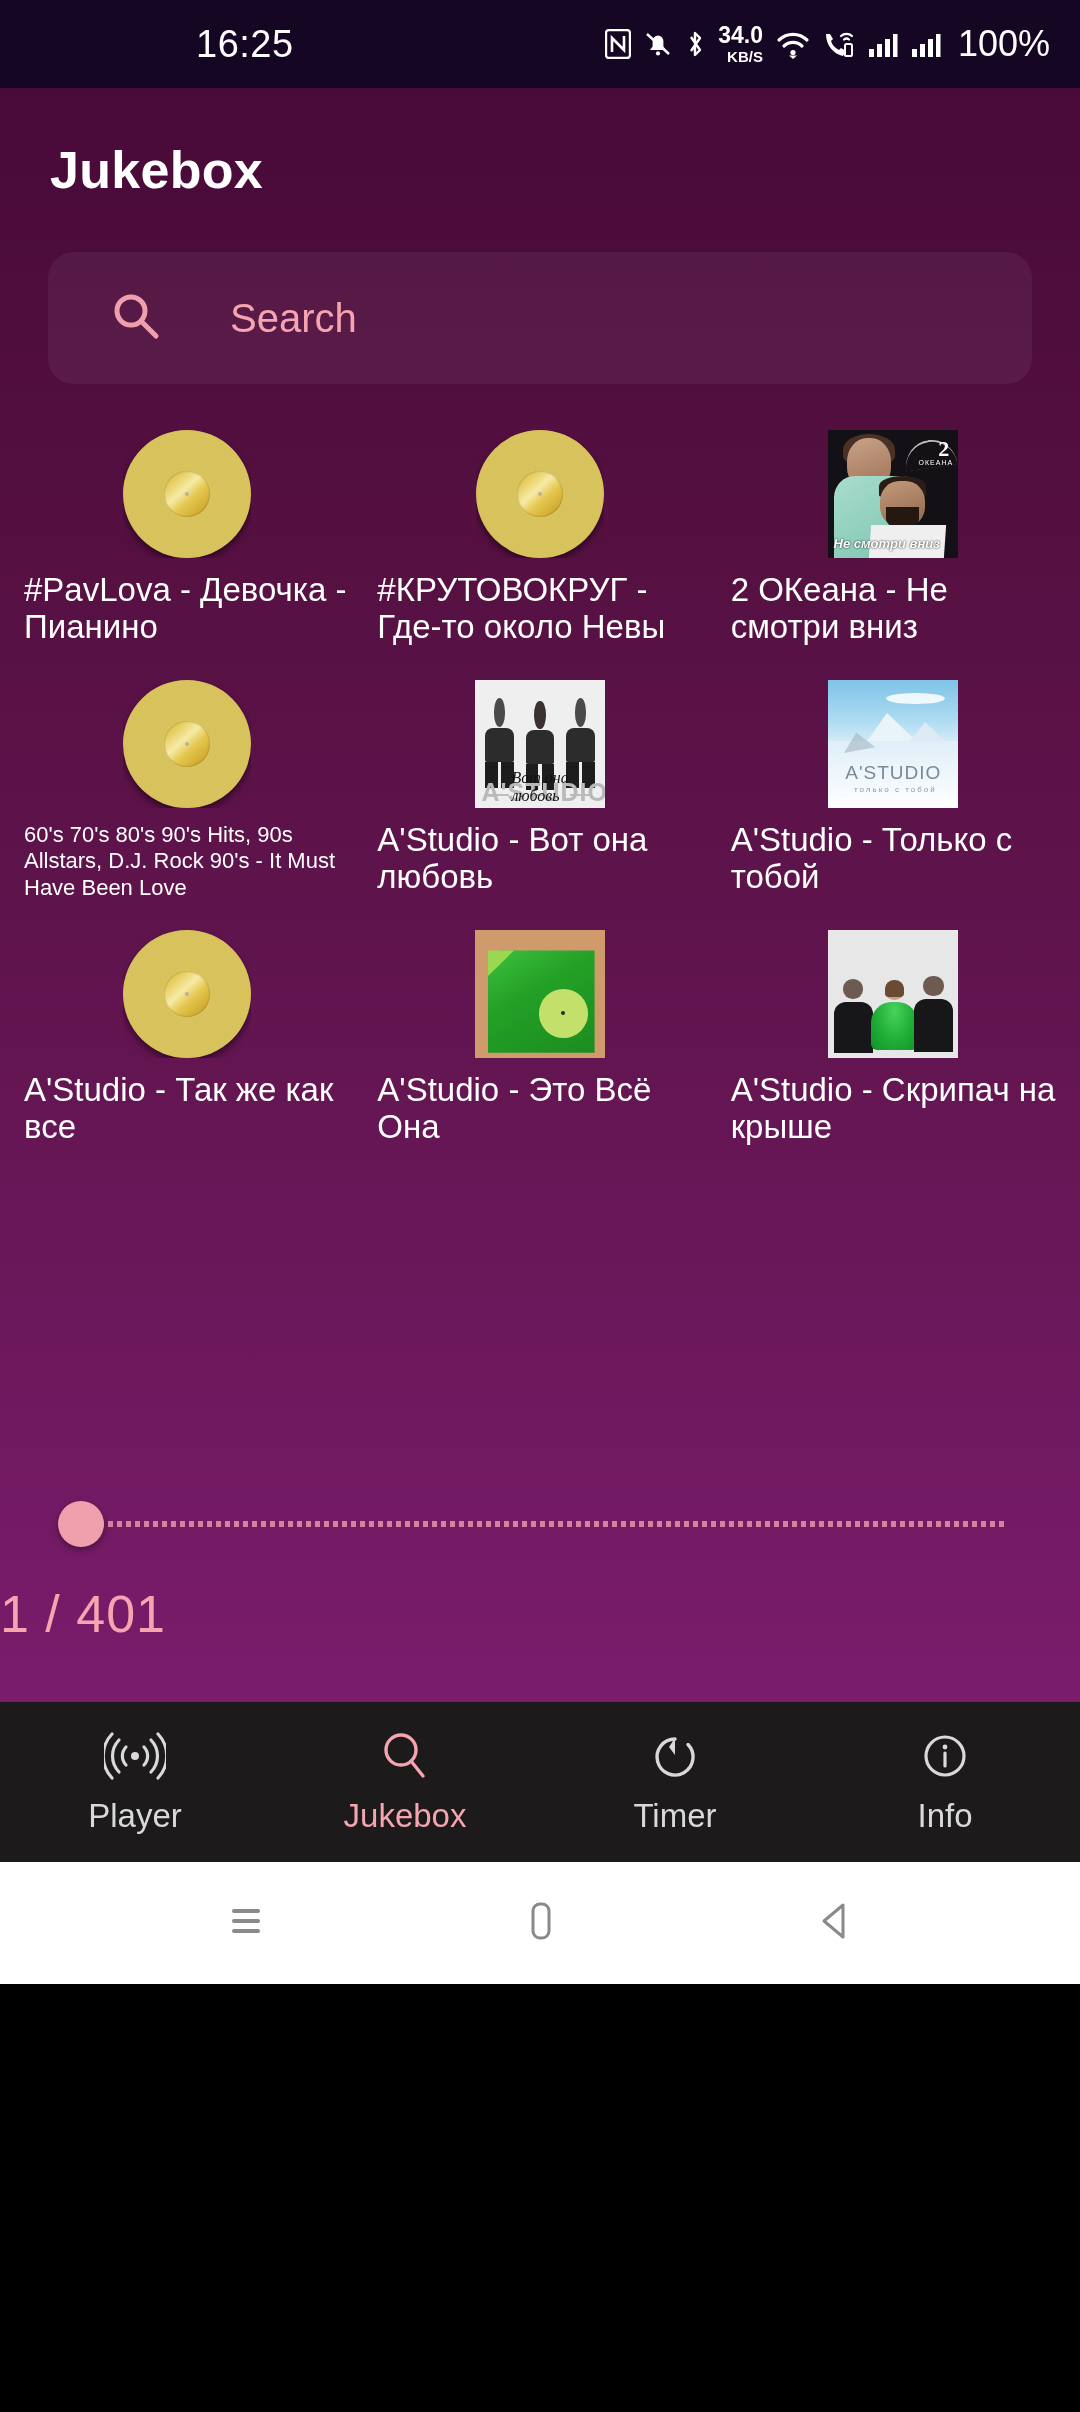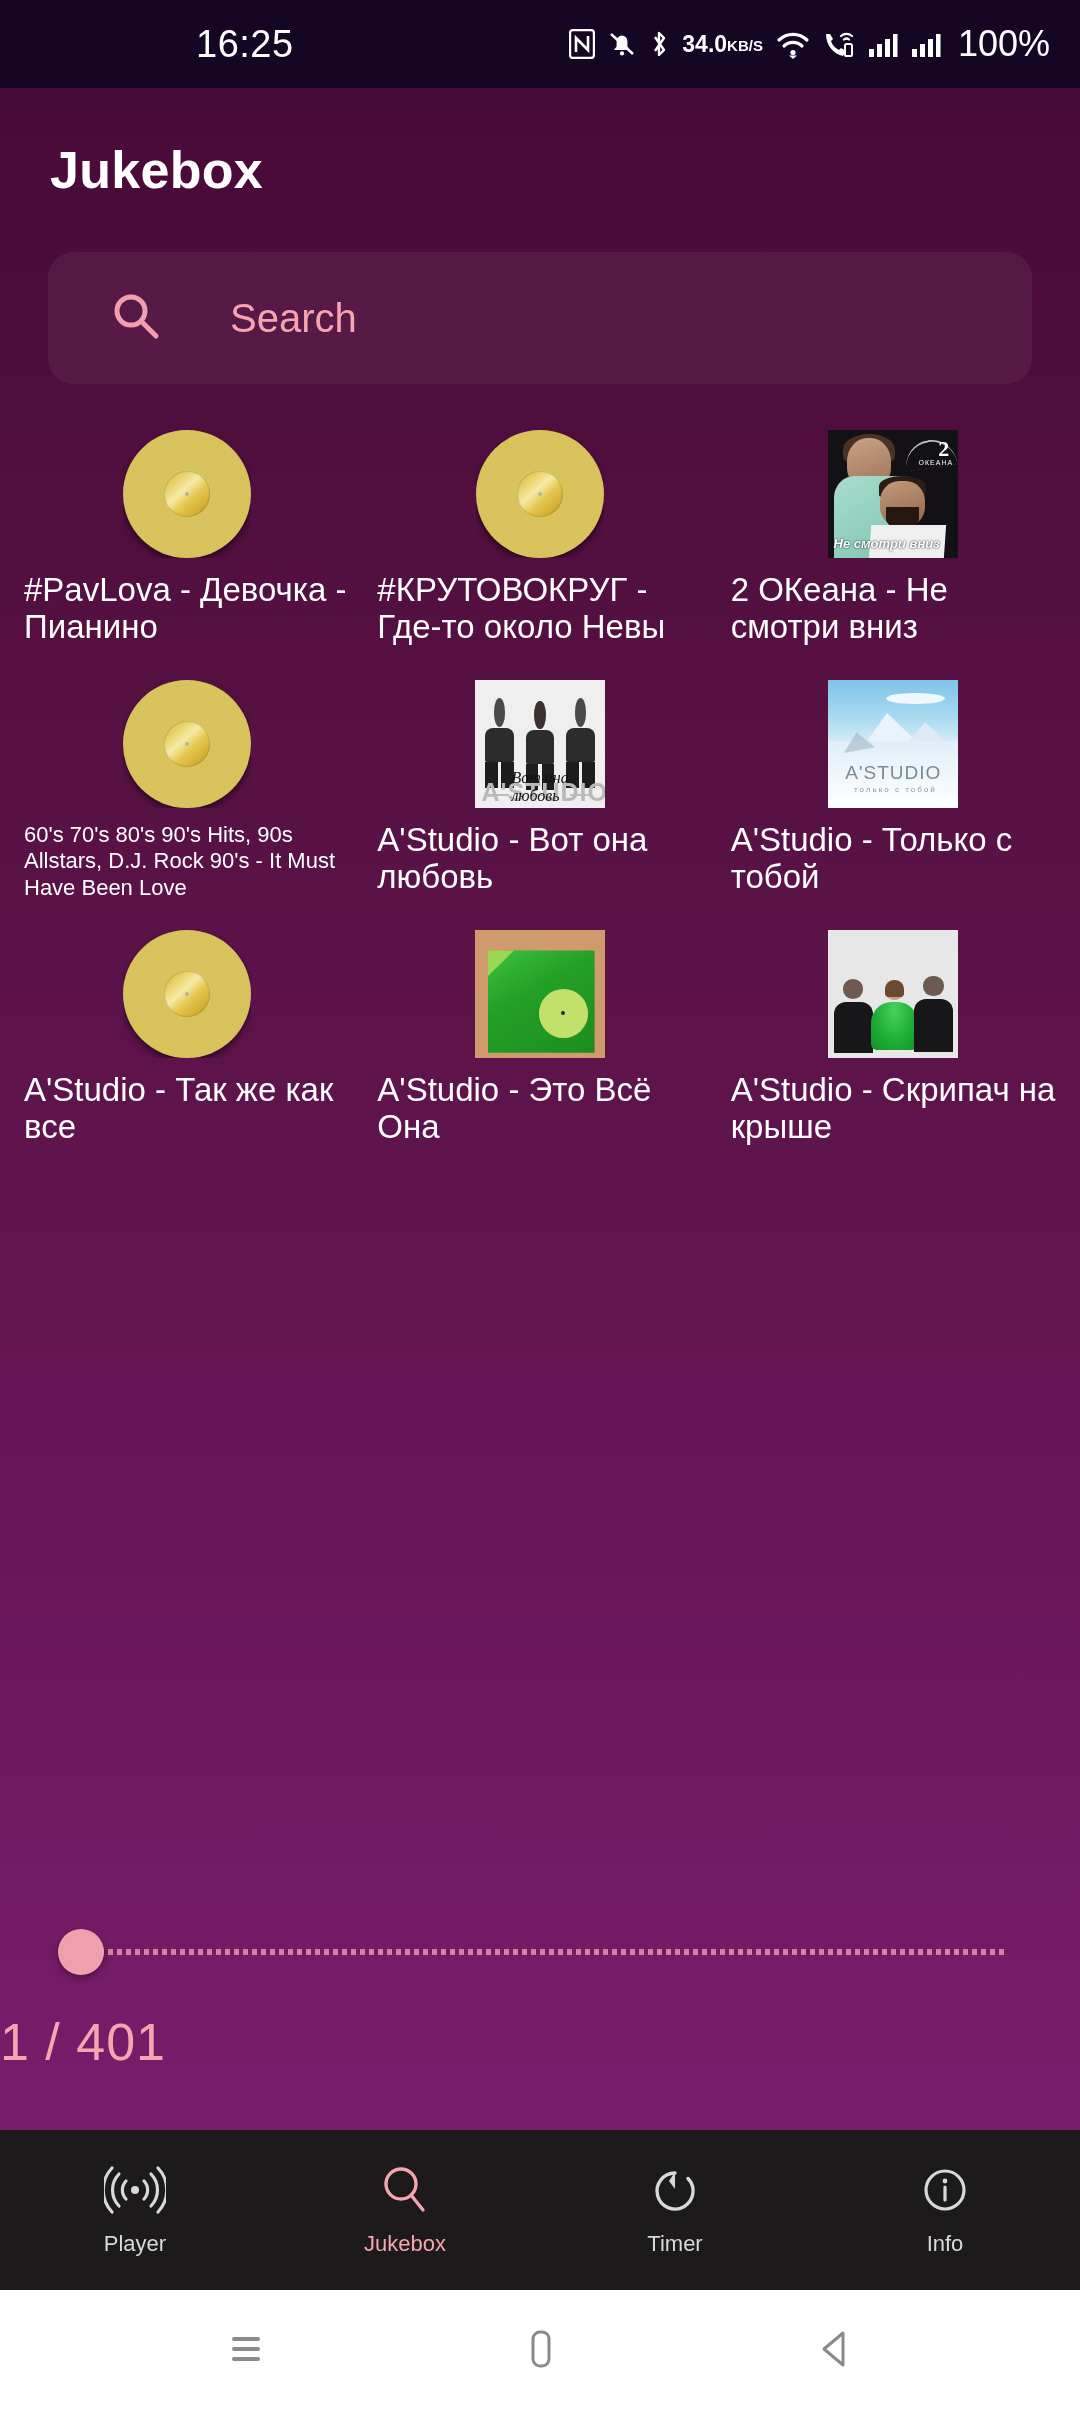--- a/index.html
+++ b/index.html
@@ -4,21 +4,21 @@
 <style>
   * { margin:0; padding:0; box-sizing:border-box; }
   html, body {
     width:1080px; height:2412px;
     font-family:"Liberation Sans", sans-serif;
     background:#000;
     overflow:hidden;
   }
   #screen {
     position:relative;
-    width:1080px; height:2412px;
+    width:1080px; height:1984px;
     display:flex; flex-direction:column;
   }
 
   
   .statusbar {
     height:88px; flex:0 0 88px;
     background:#150624;
     display:flex; align-items:center;
     color:#fff;
     position:relative;
@@ -29,21 +29,21 @@
     font-size:38px; letter-spacing:0.5px;
     font-family:"Liberation Sans", sans-serif;
   }
   .sb-icons {
     position:absolute; right:30px; top:50%;
     transform:translateY(-50%);
     display:flex; align-items:center; gap:13px;
   }
   .sb-icons svg { display:block; }
   .sb-kbs {
-    display:flex; align-items:center;
+    display:flex; flex-direction:column; align-items:flex-end;
     line-height:1; font-size:23px; font-weight:bold;
   }
   .sb-kbs .u { font-size:15px; margin-top:2px; }
   .sb-batt { font-size:36px; margin-left:4px; }
 
   
   .appbody {
     flex:1 1 auto;
     background:linear-gradient(to bottom, #480A38 0%, #551041 28%, #631551 60%, #7A1C6C 100%);
     position:relative;
@@ -384,21 +384,21 @@
     background:#1C1A1A;
     display:flex;
   }
   .nav-item {
     flex:1 1 0;
     display:flex; flex-direction:column;
     align-items:center; justify-content:center;
     gap:14px;
     color:#D9D9D9;
   }
-  .nav-item .nav-label { font-size:22px; }
+  .nav-item .nav-label { font-size:33px; }
   .nav-item.active { color:#F5A4B0; }
   .nav-item svg { display:block; }
 
   
   .androidnav {
     flex:0 0 122px; height:122px;
     background:#ffffff;
     display:flex; align-items:center; justify-content:center;
     gap:250px;
   }

